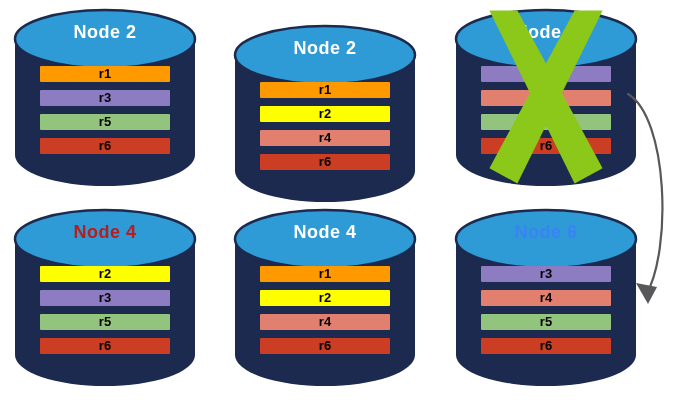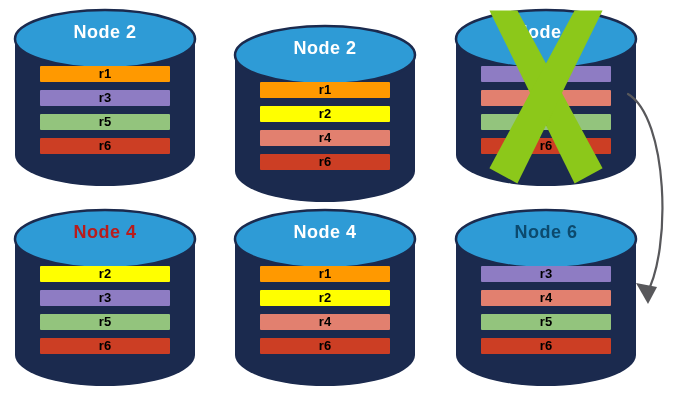--- a/index.html
+++ b/index.html
@@ -158,21 +158,21 @@
       <div class="bar" style="background: rgb(226, 128, 111); color: rgb(0, 0, 0);">r4</div>
       <div class="bar" style="background: rgb(204, 62, 36); color: rgb(0, 0, 0);">r6</div>
     </div>
   </div>
 
   <div class="node" style="left:455px; top:208px;">
     <svg viewBox="0 0 182 178">
       <path d="M1 31 L1 147 A90 31 0 0 0 181 147 L181 31 Z" fill="#1B2A4E"></path>
       <ellipse cx="91" cy="31" rx="90" ry="29" fill="#2E9BD6" stroke="#1B2A4E" stroke-width="2.5"></ellipse>
     </svg>
-    <div class="node-label" style="color: #0c4a6e;">Node  6</div>
+    <div class="node-label" style="color: #3b82f6;">Node  6</div>
     <div class="bars">
       <div class="bar" style="background: rgb(142, 124, 195); color: rgb(0, 0, 0);">r3</div>
       <div class="bar" style="background: rgb(226, 128, 111); color: rgb(0, 0, 0);">r4</div>
       <div class="bar" style="background: rgb(147, 196, 125); color: rgb(0, 0, 0);">r5</div>
       <div class="bar" style="background: rgb(204, 62, 36); color: rgb(0, 0, 0);">r6</div>
     </div>
   </div>
 
   <svg class="arrow-layer" viewBox="0 0 676 402">
     <path d="M628 94 C668 118 672 250 646 295" fill="none" stroke="#58585B" stroke-width="2.2" stroke-linecap="round"></path>

